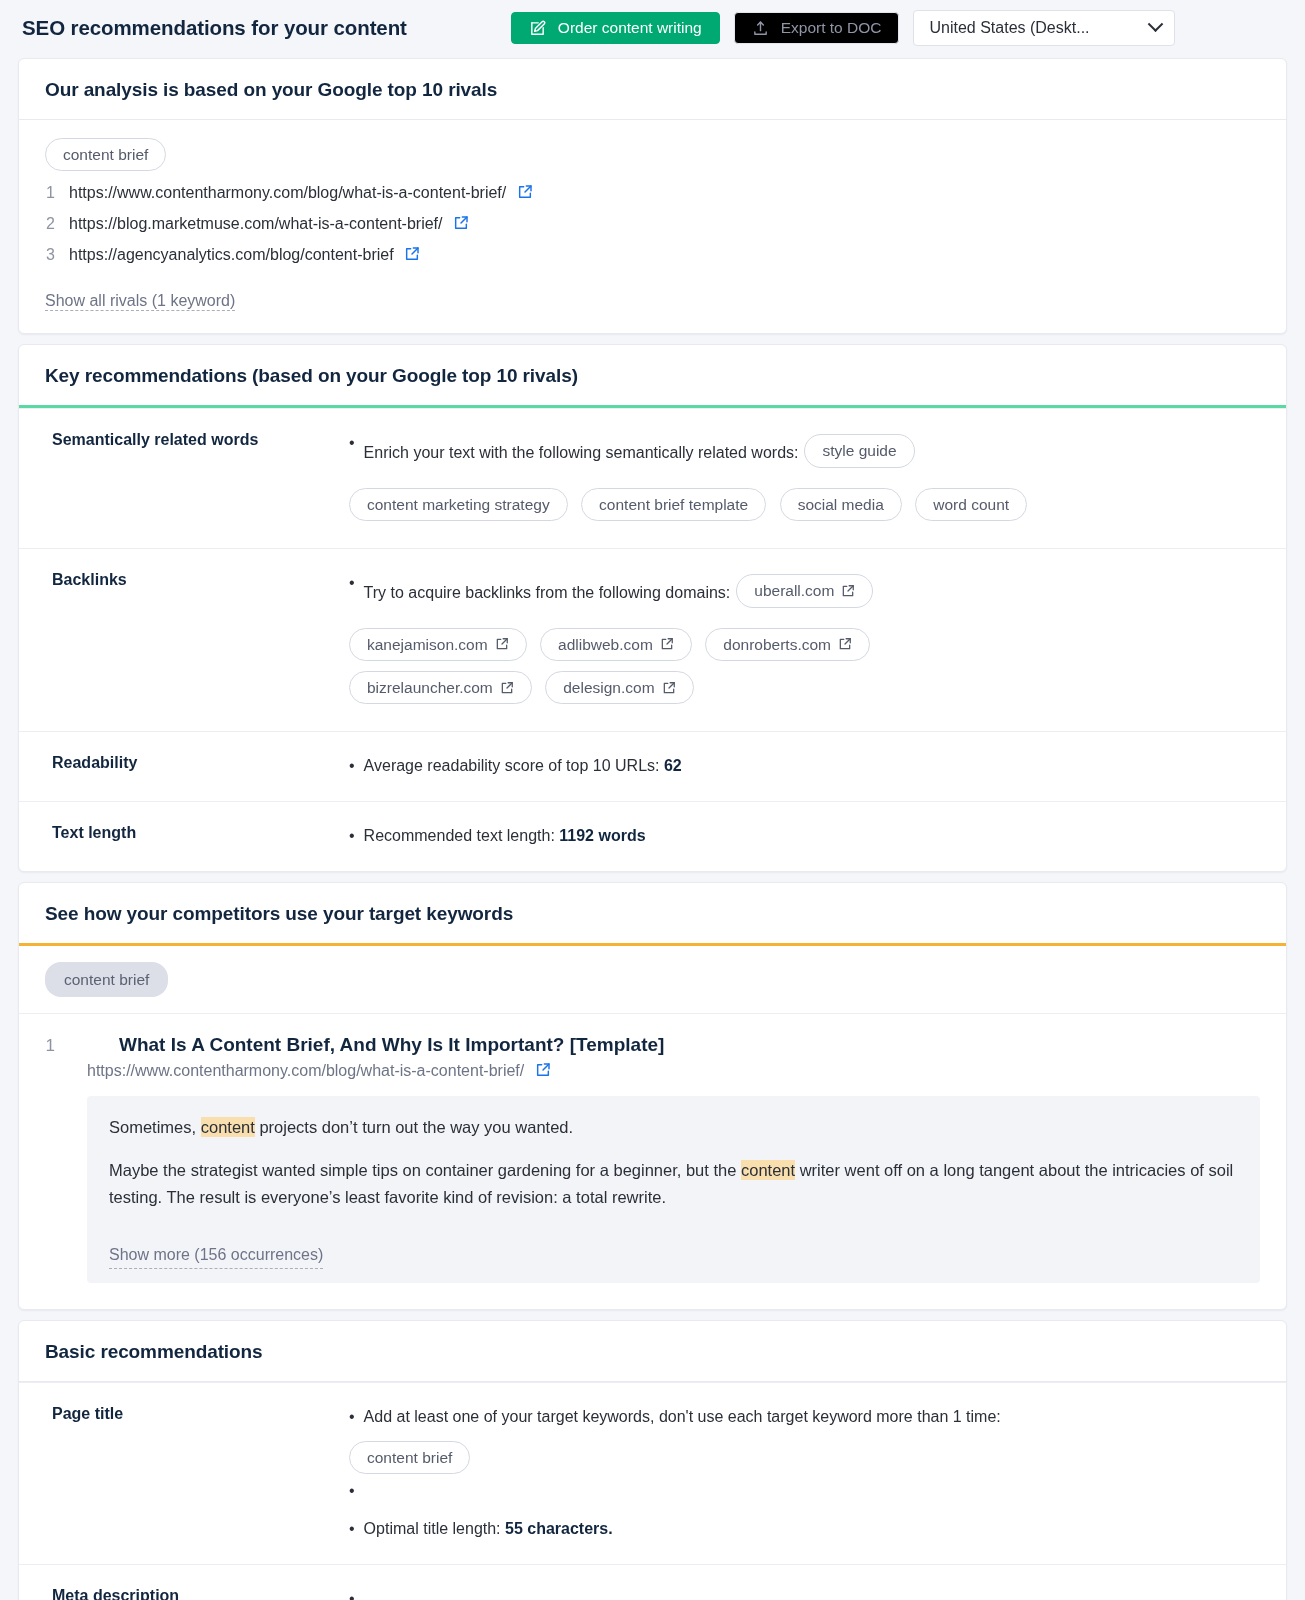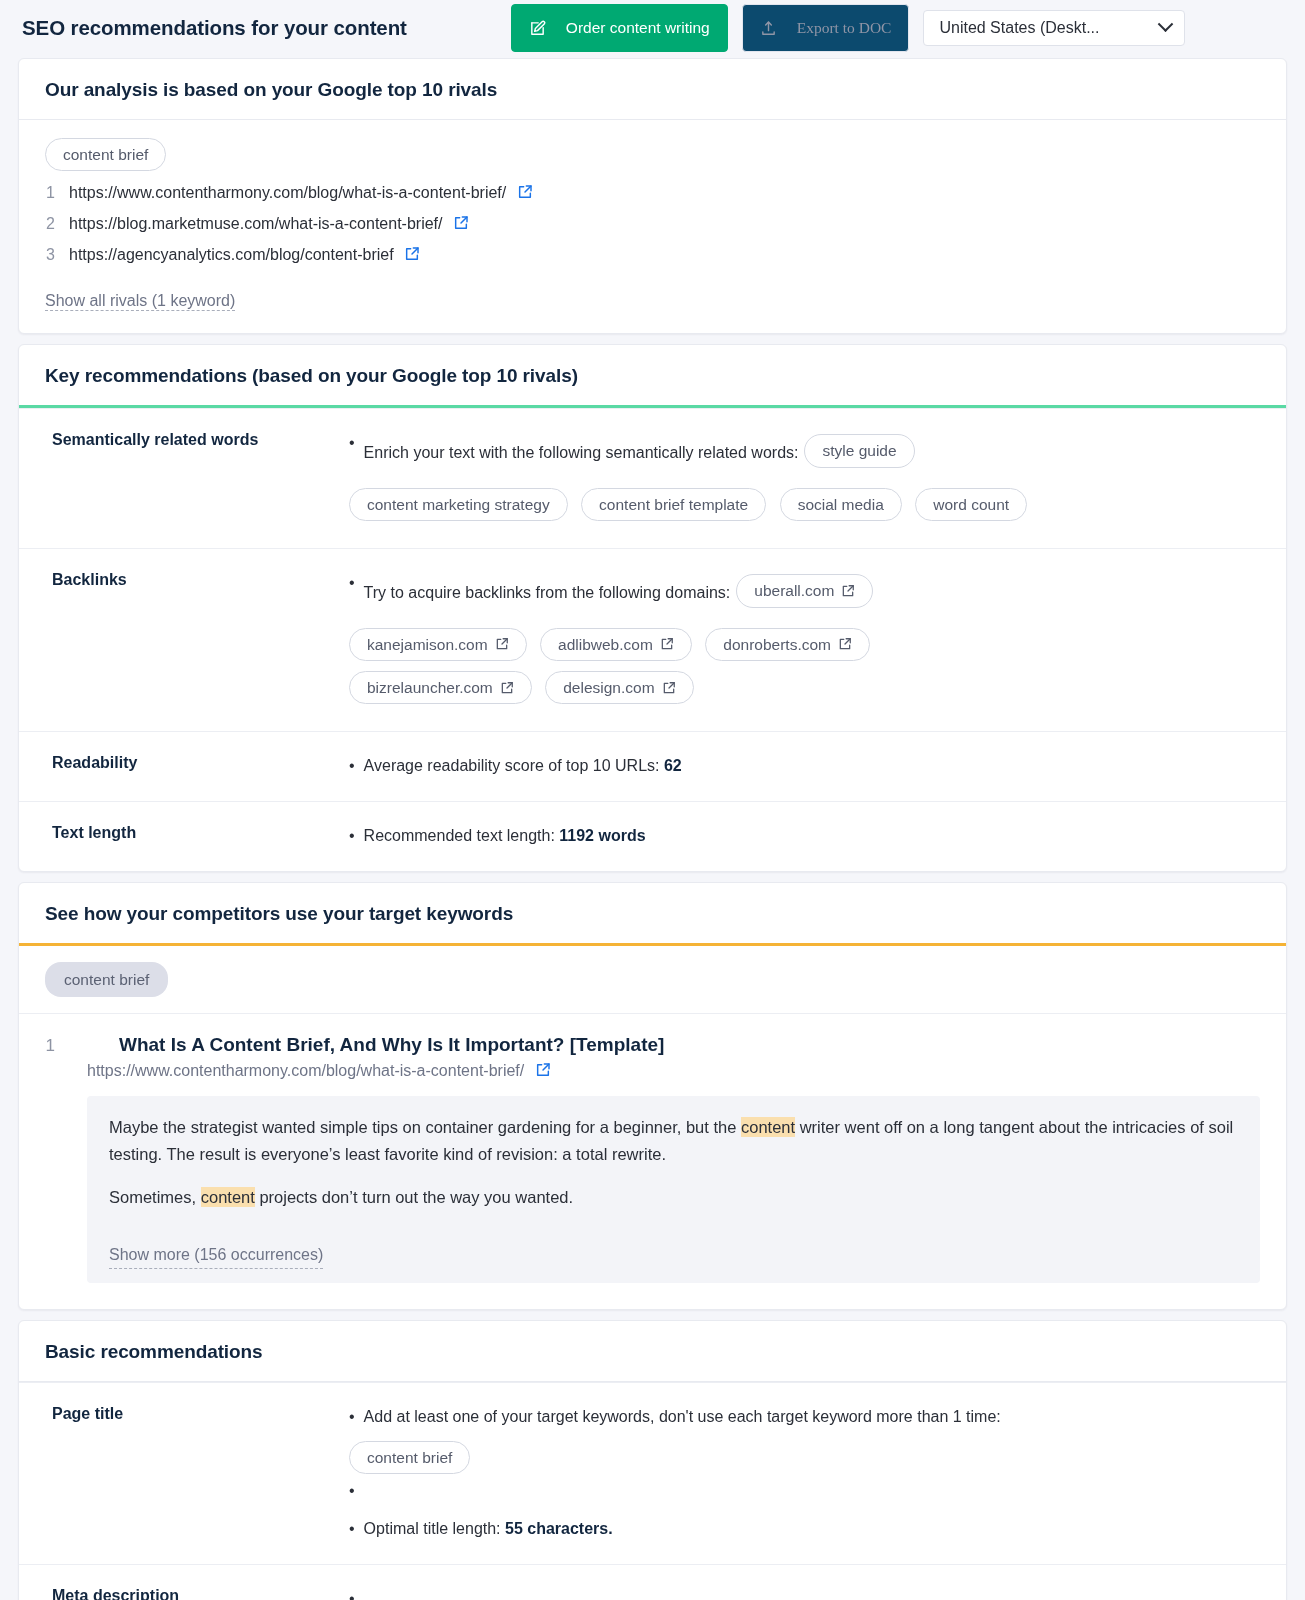--- a/index.html
+++ b/index.html
@@ -23,40 +23,39 @@
     font-size: 20.5px;
     font-weight: bold;
     color: #12263f;
     letter-spacing: -0.1px;
     white-space: nowrap;
     margin-right: 90px;
   }
   .btn {
     display: inline-flex;
     align-items: center;
-    gap: 20px;
-    height: 48px;
+    gap: 12px;
+    height: 32px;
     padding: 0 17px;
     border-radius: 4px;
     font-size: 15.5px;
     border: 1px solid transparent;
     white-space: nowrap;
     cursor: pointer;
   }
   .btn-primary {
     background: #00a972;
     color: #ffffff;
     border-color: #00a972;
   }
   .btn-secondary {
-    background: #0c4a6e;
+    background: #000000;
     color: #9095a6;
     border-color: #e2e5ee;
     cursor: default;
-    font-family: Liberation Serif, serif;
   }
   .select-box {
     display: inline-flex;
     align-items: center;
     justify-content: space-between;
     gap: 28px;
     height: 36px;
     padding: 0 13px 0 15px;
     min-width: 262px;
     background: #ffffff;
@@ -417,22 +416,22 @@
       <span class="ext-link">
         <svg class="icon-svg" width="16" height="16" viewBox="0 0 24 24" fill="none" stroke="#1a73e8" stroke-width="2.2" stroke-linecap="round" stroke-linejoin="round">
           <path d="M10 4H4v16h16v-6"></path>
             <path d="M14 3h7v7"></path>
             <path d="M21 3l-9 9"></path>
         </svg>
       </span>
     </div>
 
     <div class="excerpt">
+      <p><span>Sometimes, </span><mark>content</mark><span> projects don’t turn out the way you wanted.</span></p>
       <p><span>Maybe the strategist wanted simple tips on container gardening for a beginner, but the </span><mark>content</mark><span> writer went off on a long tangent about the intricacies of soil testing. The result is everyone’s least favorite kind of revision: a total rewrite.</span></p>
-      <p><span>Sometimes, </span><mark>content</mark><span> projects don’t turn out the way you wanted.</span></p>
       <span class="dashed-link">Show more (156 occurrences)</span>
     </div>
   </div>
 </div>
 
 <div class="card">
   <div class="card-head">Basic recommendations</div>
   <div class="rule"></div>
 
   <div class="rec-row">

